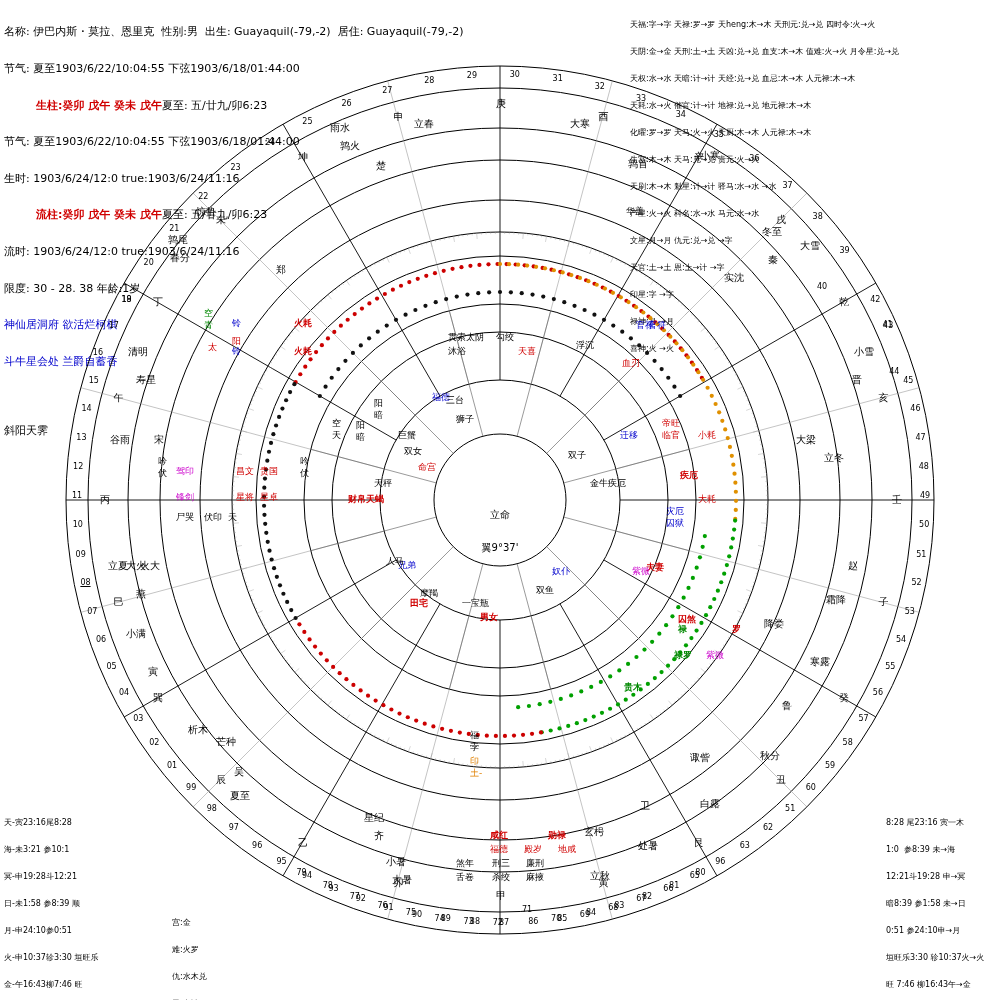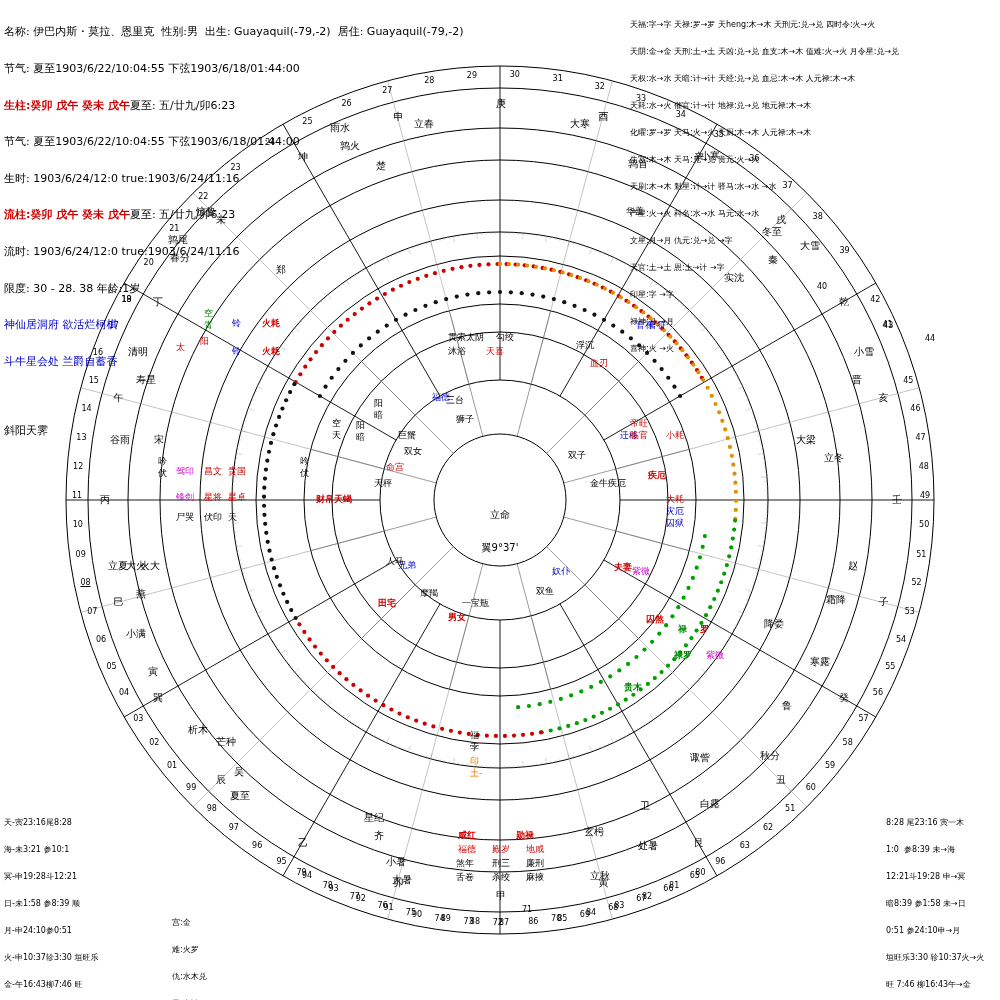--- a/index.html
+++ b/index.html
@@ -1,20 +1,20 @@
 <!DOCTYPE html>
 <html><head>
 <meta charset="utf-8">
 <style>
   html,body{margin:0;padding:0;}
   body{width:1000px;height:1000px;background:#ffffff;font-family:"DejaVu Sans","Liberation Sans",sans-serif;color:#000;overflow:hidden;}
   #root{position:relative;width:1000px;height:1000px;}
   .abs{position:absolute;white-space:pre;}
   .hdr{font-size:11px;line-height:12.2px;}
-  .red{color:#d00000;}
+  .red{color:#d00000;margin-left:32px;}
   .blue{color:#0000cc;}
   .green{color:#008800;}
   .mag{color:#cc00cc;}
   .orange{color:#e08000;}
   .tiny{font-size:9px;line-height:10px;}
   .xtiny{font-size:8px;line-height:9px;}
   .sm{font-size:10px;line-height:11px;}
   .bld{font-weight:bold;}
   svg{position:absolute;left:0;top:0;}
 </style>
@@ -792,21 +792,21 @@
 <div class="abs tiny blue" style="left:432px;top:392px;">福德</div>
 <div class="abs tiny blue" style="left:398px;top:560px;">兄弟</div>
 <div class="abs tiny blue" style="left:552px;top:566px;">奴仆</div>
 
 <div class="abs tiny" style="left:456px;top:414px;">狮子</div>
 <div class="abs tiny" style="left:404px;top:446px;">双女</div>
 <div class="abs tiny" style="left:374px;top:478px;">天秤</div>
 <div class="abs tiny" style="left:386px;top:556px;">人马</div>
 <div class="abs tiny" style="left:420px;top:588px;">摩羯</div>
 <div class="abs tiny" style="left:462px;top:598px;">一宝瓶</div>
-<div class="abs tiny" style="left:536px;top:586px;">双鱼</div>
+<div class="abs tiny" style="left:536px;top:586px;font-family:Liberation Mono, monospace;">双鱼</div>
 <div class="abs tiny" style="left:568px;top:450px;">双子</div>
 <div class="abs tiny" style="left:590px;top:478px;">金牛疾厄</div>
 <div class="abs tiny" style="left:398px;top:430px;">巨蟹</div>
 
 <div class="abs tiny" style="left:466px;top:332px;">太阴</div>
 <div class="abs tiny" style="left:496px;top:332px;">勾绞</div>
 <div class="abs tiny" style="left:448px;top:346px;">沐浴</div>
 <div class="abs tiny red" style="left:486px;top:346px;">天喜</div>
 <div class="abs tiny" style="left:448px;top:332px;">贯索</div>
 <div class="abs tiny" style="left:446px;top:362px;margin-top:33px;">三台</div>
@@ -947,21 +947,21 @@
     <div class="abs xtiny" style="left: 670.839px; top: 110.029px; width: 20px; text-align: center;">34</div>
     <div class="abs xtiny" style="left: 708.762px; top: 130.193px; width: 20px; text-align: center;">35</div>
     <div class="abs xtiny" style="left: 744.45px; top: 154.09px; width: 20px; text-align: center;">36</div>
     <div class="abs xtiny" style="left: 777.538px; top: 181.475px; width: 20px; text-align: center;">37</div>
     <div class="abs xtiny" style="left: 807.686px; top: 212.067px; width: 20px; text-align: center;">38</div>
     <div class="abs xtiny" style="left: 834.584px; top: 245.552px; width: 20px; text-align: center;">39</div>
     <div class="abs xtiny" style="left: 812px; top: 281.587px; width: 20px; text-align: center;">40</div>
     <div class="abs xtiny" style="left: 877.563px; top: 319.801px; width: 20px; text-align: center;">41</div>
     <div class="abs xtiny" style="left: 865.37px; top: 294.944px; width: 20px; text-align: center;">42</div>
     <div class="abs xtiny" style="left: 878.185px; top: 321.188px; width: 20px; text-align: center;">43</div>
-    <div class="abs xtiny" style="left: 889.163px; top: 334px; width: 20px; text-align: right; margin-left: 26px;">44</div>
+    <div class="abs xtiny" style="left: 889.163px; top: 367px; width: 20px; text-align: left;">44</div>
     <div class="abs xtiny" style="left: 898.251px; top: 376.007px; width: 20px; text-align: center;">45</div>
     <div class="abs xtiny" style="left: 905.408px; top: 404.322px; width: 20px; text-align: center;">46</div>
     <div class="abs xtiny" style="left: 910.598px; top: 433.063px; width: 20px; text-align: center;">47</div>
     <div class="abs xtiny" style="left: 913.798px; top: 462.093px; width: 20px; text-align: center;">48</div>
     <div class="abs xtiny" style="left: 914.991px; top: 491.274px; width: 20px; text-align: center;">49</div>
     <div class="abs xtiny" style="left: 914.173px; top: 520.468px; width: 20px; text-align: center;">50</div>
     <div class="abs xtiny" style="left: 911.347px; top: 549.536px; width: 20px; text-align: center;">51</div>
     <div class="abs xtiny" style="left: 906.527px; top: 578.341px; width: 20px; text-align: center;">52</div>
     <div class="abs xtiny" style="left: 899.735px; top: 606.746px; width: 20px; text-align: center;">53</div>
     <div class="abs xtiny" style="left: 891.004px; top: 634.616px; width: 20px; text-align: center;">54</div>

